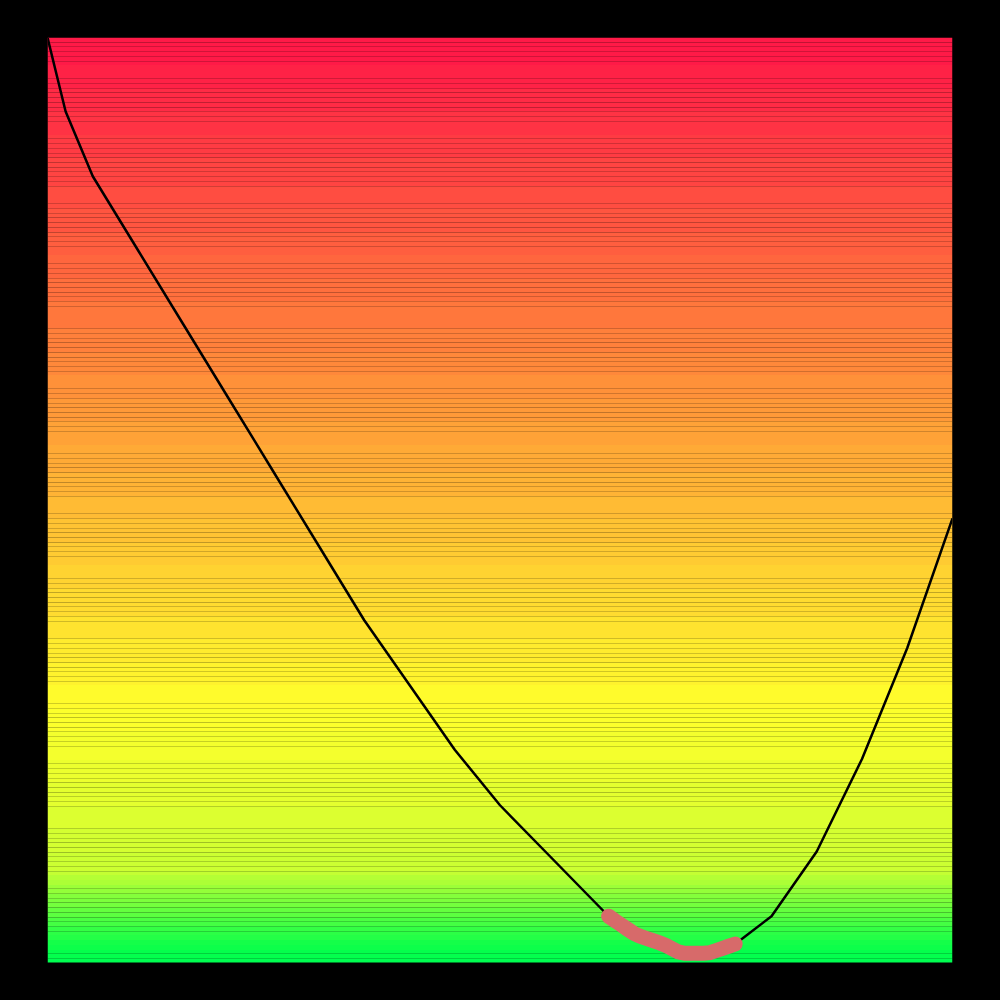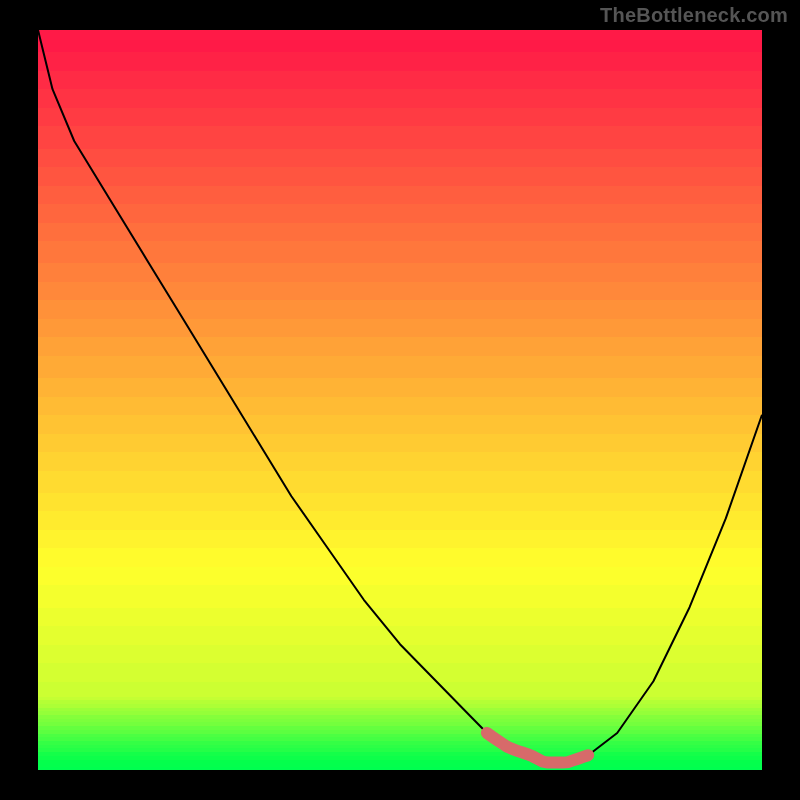--- a/index.html
+++ b/index.html
@@ -50,21 +50,20 @@
     left: 0;
     top: 0;
     width: 100%;
     height: 100%;
   }
 </style>
 </head>
 <body>
 
 <div class="frame">
-  <div class="watermark">TheBottleneck.com</div>
 
   <div class="plot">
     <div class="bg-gradient" id="bg-gradient">
         <div class="row" style="background: rgb(255, 26, 71);"></div>
         <div class="row" style="background: rgb(255, 26, 71);"></div>
         <div class="row" style="background: rgb(255, 26, 71);"></div>
         <div class="row" style="background: rgb(255, 26, 71);"></div>
         <div class="row" style="background: rgb(255, 26, 71);"></div>
         <div class="row" style="background: rgb(255, 26, 71);"></div>
         <div class="row" style="background: rgb(255, 34, 70);"></div>

